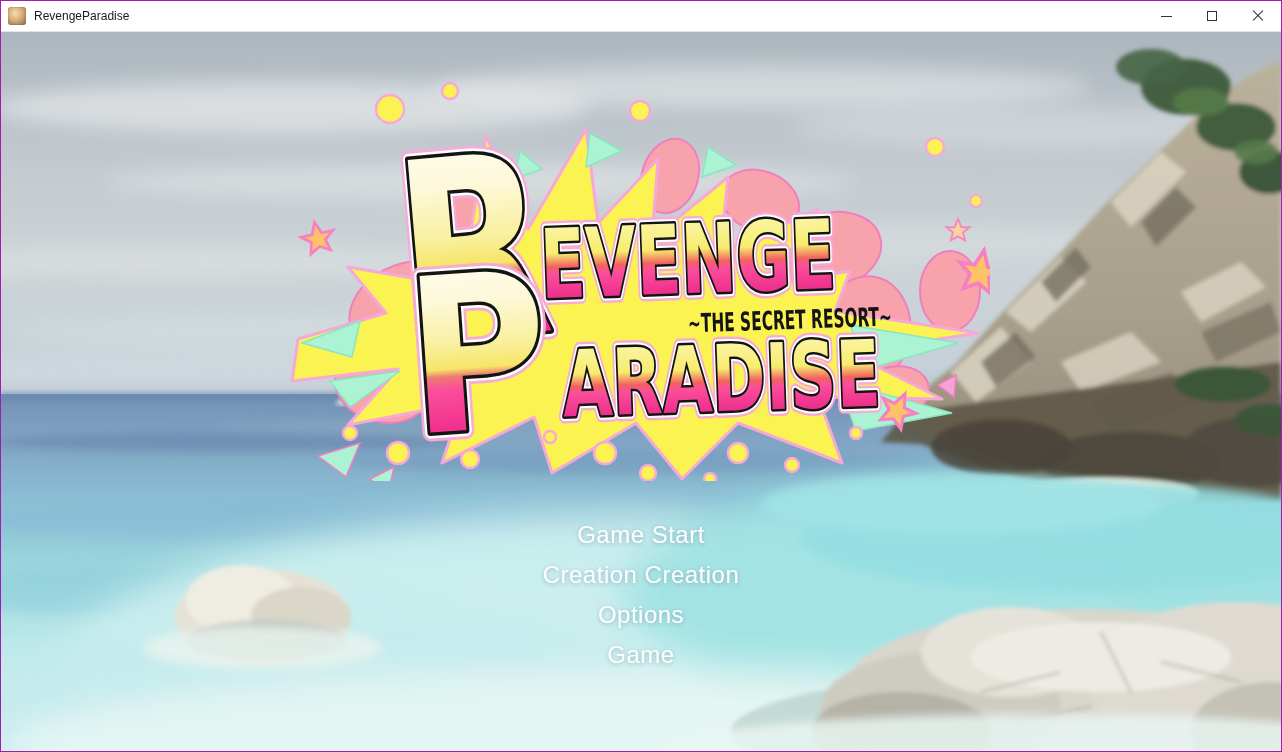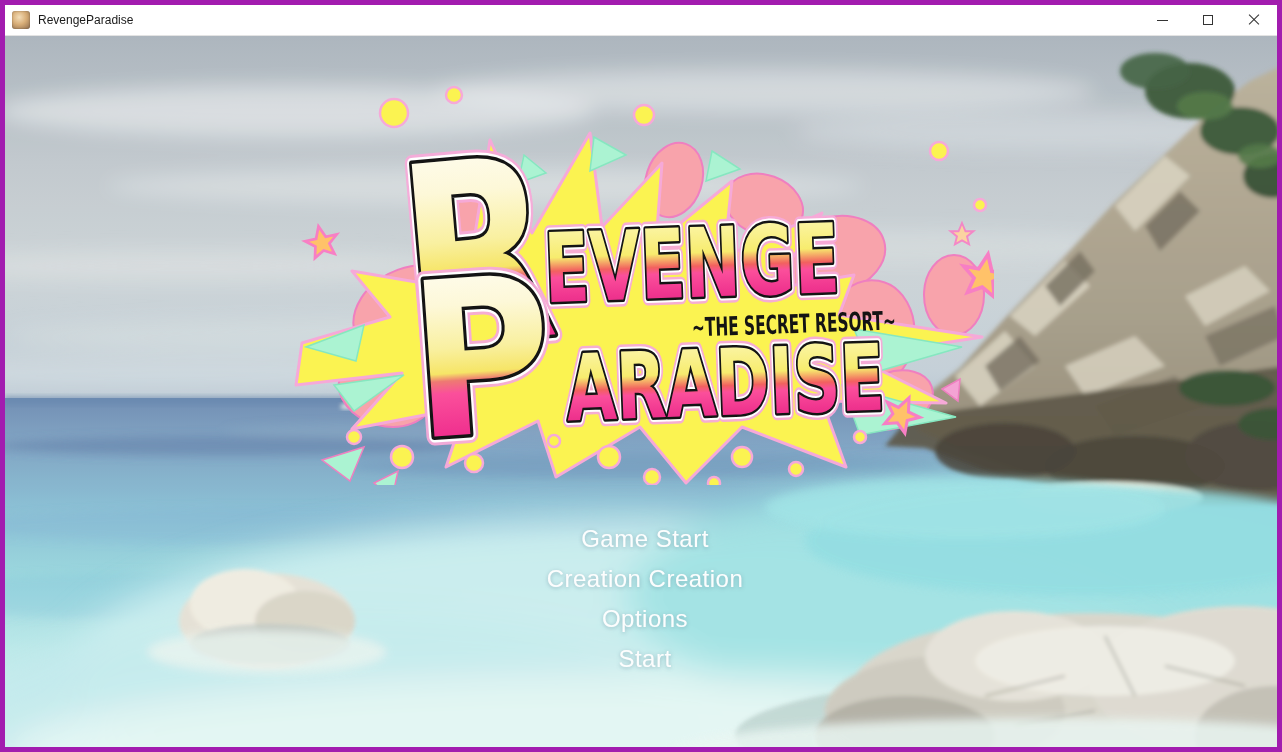--- a/index.html
+++ b/index.html
@@ -1,18 +1,18 @@
 <!DOCTYPE html>
 <html><head>
 <meta charset="utf-8">
 <style>
   html,body{margin:0;padding:0;background:#2b2b2b;}
   .window{
     position:relative;width:1282px;height:752px;box-sizing:border-box;
-    border:5px solid #a21caf;background:#ec4899;overflow:hidden;
+    border:1px solid #a21caf;background:#ec4899;overflow:hidden;
     font-family:"Liberation Sans",sans-serif;
   }
   
   .titlebar{
     height:30px;background:#ffffff;display:flex;align-items:center;
     border-bottom:1px solid #e3e3e3;user-select:none;
   }
   .titlebar .app-icon{
     width:18px;height:18px;margin:0 8px 0 7px;border-radius:3px;
     background:radial-gradient(circle at 40% 35%, #f3ddb8 0%, #d8ae78 45%, #8a6a4c 100%);
@@ -303,17 +303,17 @@
         <text class="t-glow" stroke-width="18" x="118" y="348" font-size="215" textLength="140" lengthAdjust="spacingAndGlyphs">P</text>
         <text class="t-white" stroke-width="12" x="118" y="348" font-size="215" textLength="140" lengthAdjust="spacingAndGlyphs">P</text>
         <text class="t-main" stroke-width="7" x="118" y="348" font-size="215" textLength="140" lengthAdjust="spacingAndGlyphs" fill="url(#gradBig)">P</text>
       </g>
     </svg>
 
     <div class="menu">
       <div class="menu-item">Game Start</div>
       <div class="menu-item">Creation Creation</div>
       <div class="menu-item">Options</div>
-      <div class="menu-item">Start</div>
+      <div class="menu-item">Game</div>
     </div>
 
   </div>
 </div>
 
 </body></html>

